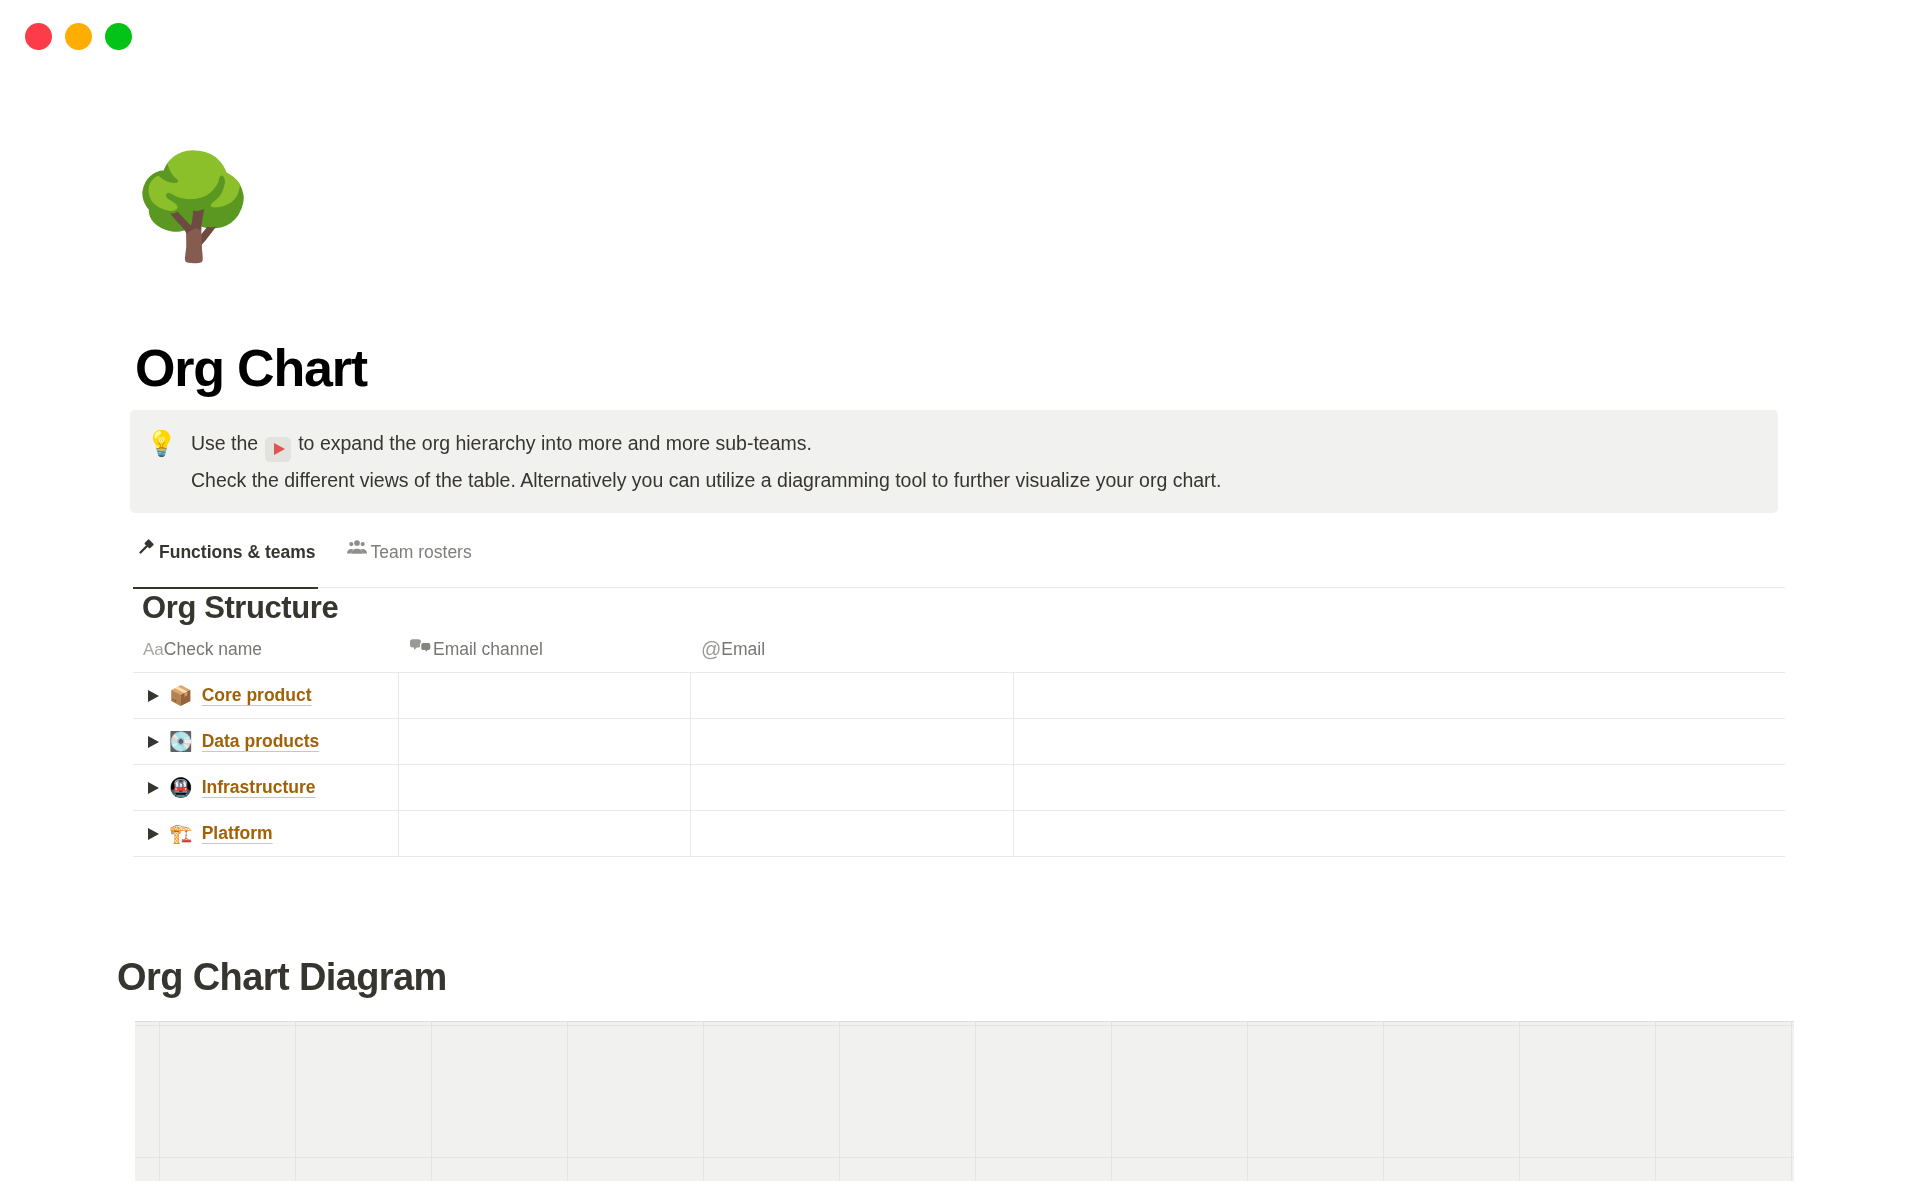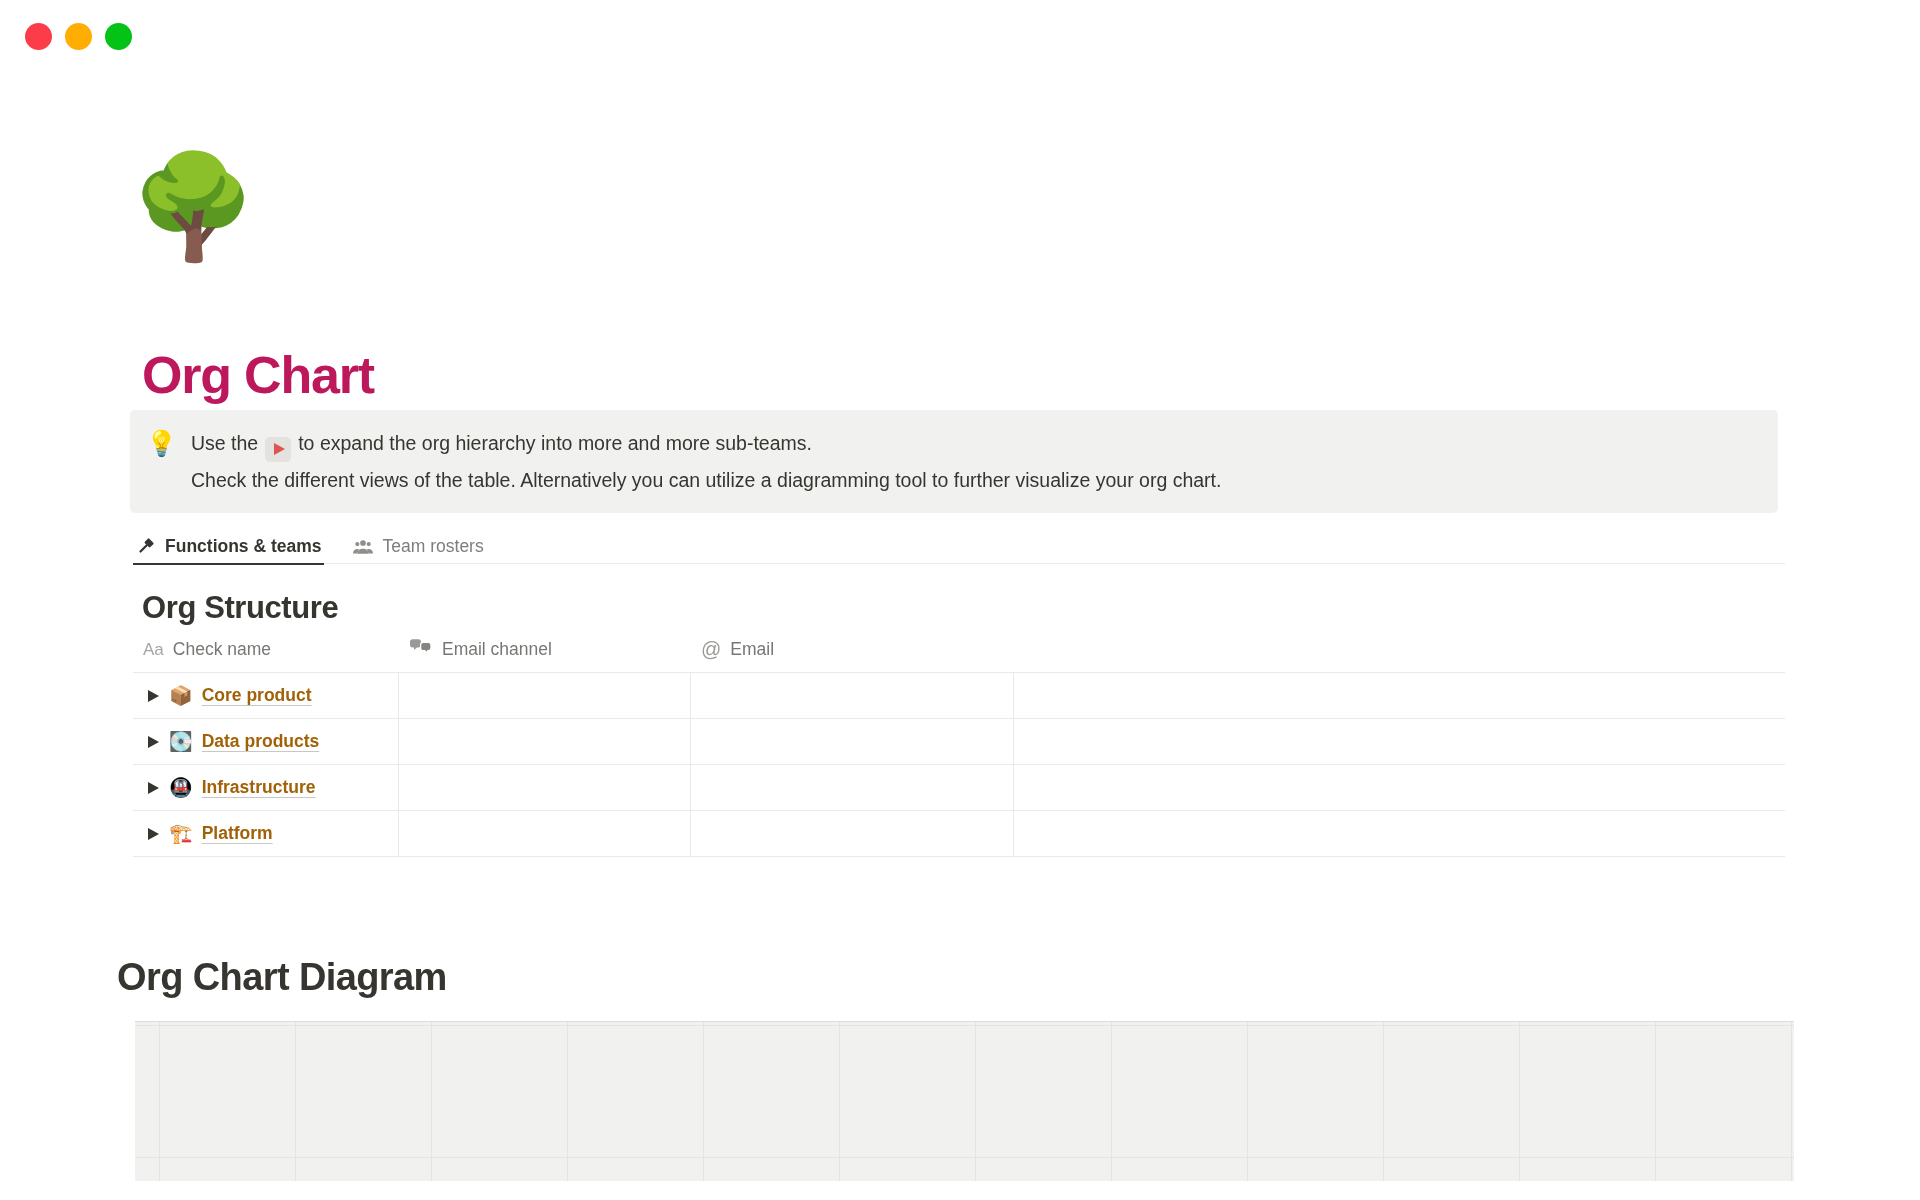--- a/index.html
+++ b/index.html
@@ -8,49 +8,49 @@
 
   
   .traffic{position:absolute;left:25px;top:23px;display:flex;}
   .dot{width:27px;height:27px;border-radius:50%;margin-right:13px;}
   .dot.red{background:#FC3D49;}
   .dot.yellow{background:#FFAD01;}
   .dot.green{background:#04C317;}
 
   
   .page-icon{position:absolute;left:130px;top:156px;font-size:102px;line-height:1;cursor:pointer;}
-  .page-title{position:absolute;left:130px;top:333px;margin:12px;font-size:52px;font-weight:700;
-              letter-spacing:-1.2px;color:#be185d;}
+  .page-title{position:absolute;left:130px;top:333px;margin:5px;font-size:52px;font-weight:700;
+              letter-spacing:-1.2px;color:#000000;}
 
   
   .callout{position:absolute;left:130px;top:410px;width:1648px;box-sizing:border-box;
            background:#F1F1EF;border-radius:5px;padding:15px 16px;display:flex;gap:13px;}
   .callout-icon{font-size:25px;line-height:36px;width:32px;text-align:center;flex:none;}
   .callout-body{font-size:19.5px;line-height:36px;color:#37352F;}
   .chip{display:inline-flex;align-items:center;justify-content:center;width:26px;height:25px;
         border-radius:5px;background:#E3E2DF;vertical-align:-5px;margin:0 7px;}
   .play-tri{width:0;height:0;border-left:11px solid #DF5452;border-top:6.5px solid transparent;
             border-bottom:6.5px solid transparent;margin-left:2px;}
 
   
   .tabs{position:absolute;left:133px;top:533px;width:1652px;display:flex;gap:26px;
         border-bottom:1px solid #E9E9E7;}
-  .tab{display:flex;align-items:flex-start;gap:9px;padding:3px 2px 0 2px;font-size:17.5px;
+  .tab{display:flex;align-items:flex-end;gap:3px;padding:3px 2px 24px 2px;font-size:17.5px;
        color:#7F7E7A;cursor:pointer;}
   .tab svg{flex:none;}
   .tab.active{color:#37352F;font-weight:600;border-bottom:2.5px solid #37352F;margin-bottom:-2px;}
 
   
   .db-title{position:absolute;left:142px;top:590px;margin:0;font-size:31px;font-weight:700;
             letter-spacing:-0.4px;color:#37352F;}
 
   
   .db-table{position:absolute;left:133px;top:627px;width:1652px;}
   .thead{display:flex;height:45px;border-bottom:1px solid #E9E9E7;color:#787774;font-size:17.5px;}
-  .th{display:flex;align-items:center;gap:9px;box-sizing:border-box;padding:0 10px;height:100%;}
+  .th{display:flex;align-items:center;box-sizing:border-box;padding:0 10px;height:100%;}
   .c1{width:266px;} .c2{width:292px;} .c3{width:323px;} .c4{flex:1;}
   .aa-glyph{color:#A7A6A3;font-size:17px;}
   .at-glyph{color:#9B9A97;font-size:20px;}
   .trow{display:flex;height:45px;border-bottom:1px solid #E9E9E7;}
   .td{height:100%;box-sizing:border-box;display:flex;align-items:center;}
   .td.c1{border-right:1px solid #E9E9E7;padding:0 8px 0 8px;}
   .td.c2,.td.c3{border-right:1px solid #E9E9E7;}
   .toggle{width:0;height:0;border-left:11px solid #37352F;border-top:6.5px solid transparent;
           border-bottom:6.5px solid transparent;margin:0 10px 0 7px;cursor:pointer;flex:none;}
   .row-emoji{font-size:19px;margin-right:9px;line-height:1;}

